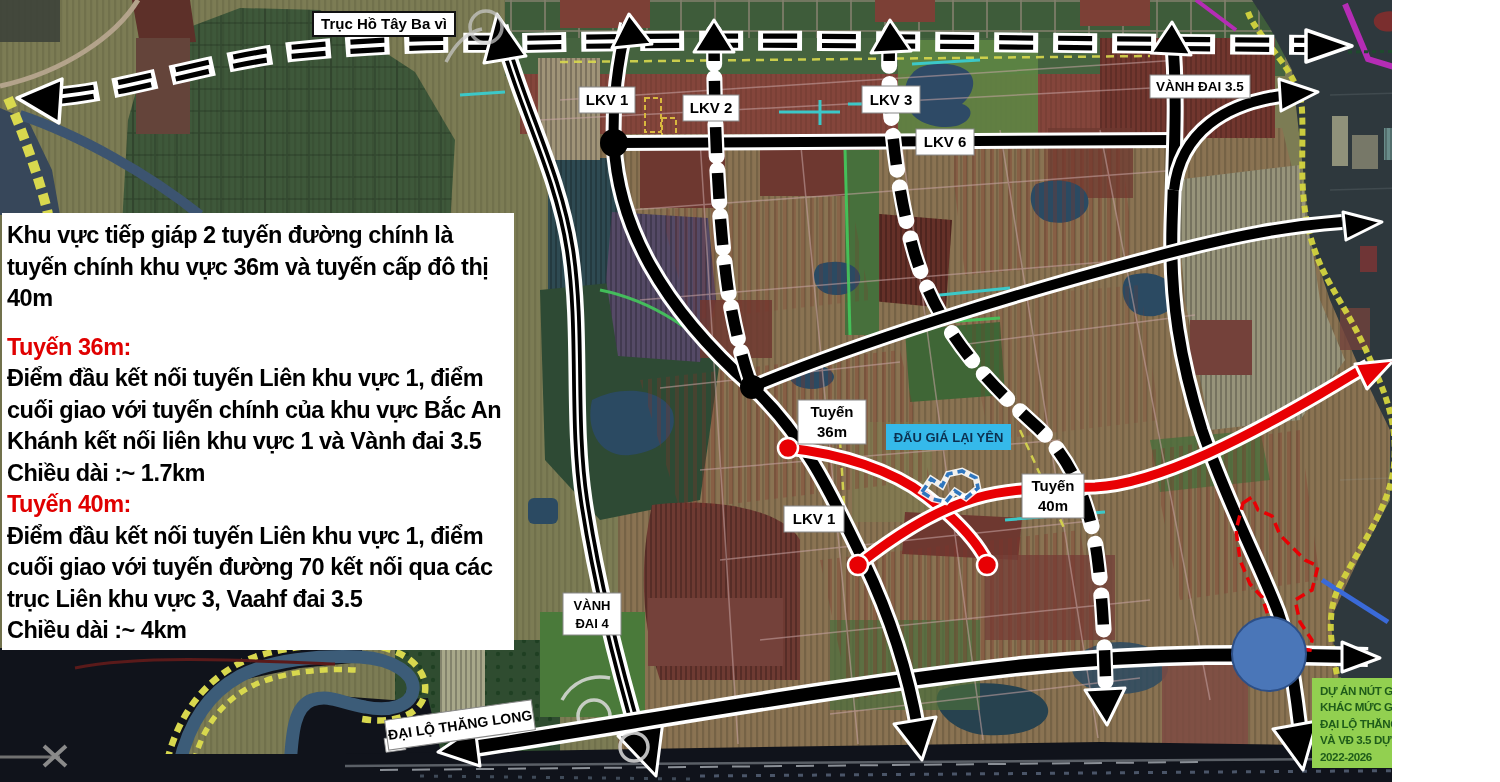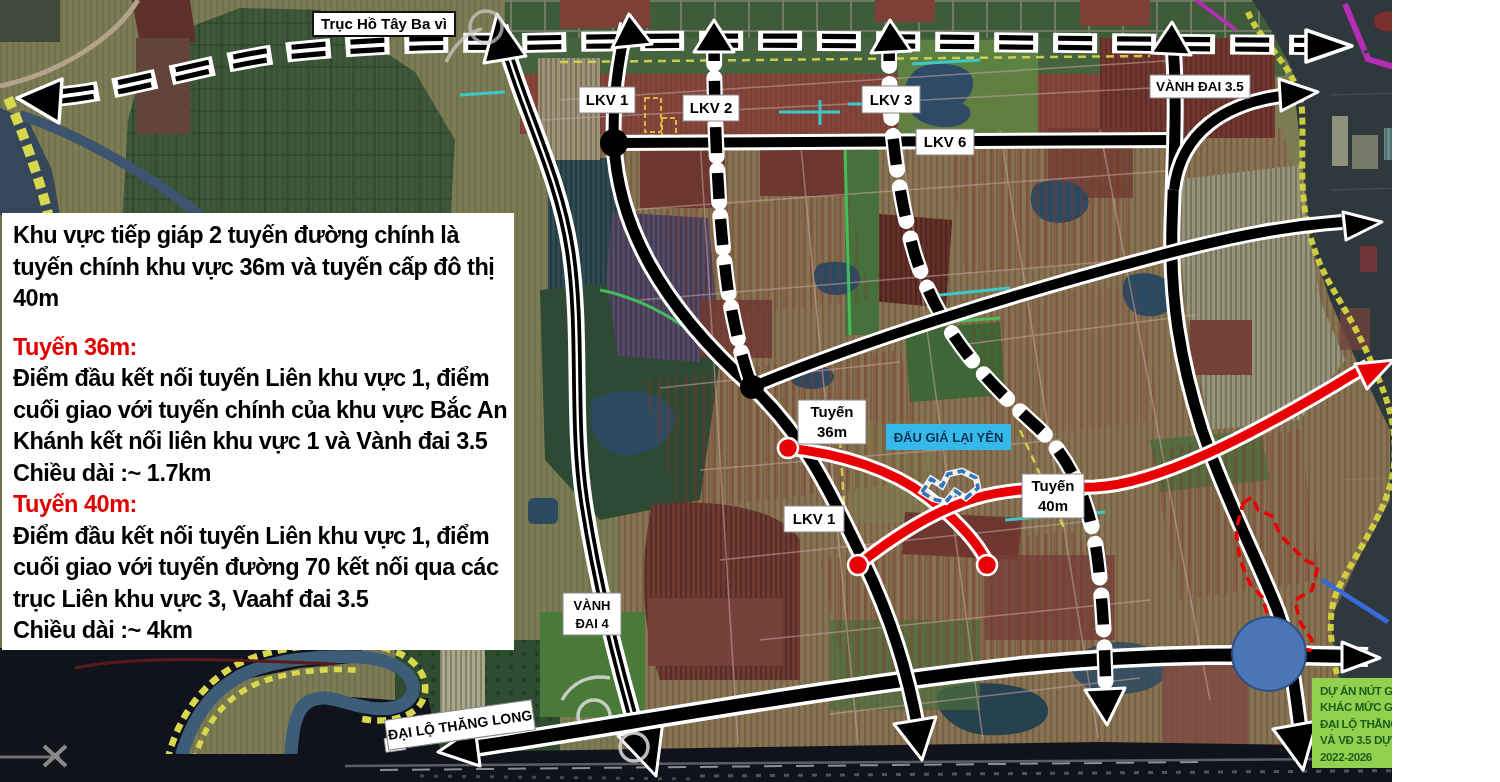--- a/index.html
+++ b/index.html
@@ -493,17 +493,17 @@
       </g>
 
 <g>
         <rect x="886" y="424" width="125" height="26" fill="#35b9ea"></rect>
         <text x="948.5" y="441.6" font-size="13" font-weight="bold" fill="#0c3050" text-anchor="middle">ĐẤU GIÁ  LẠI YÊN</text>
       </g>
 </svg>
 
 <div style="position:absolute;left:1312px;top:678px;width:127px;height:90px;background:#92d050;color:#1f5c1a;font-weight:bold;font-size:11.6px;line-height:16.4px;padding:5px 0 0 8px;letter-spacing:-0.4px;white-space:nowrap;">DỰ ÁN NÚT GIAO<br>KHÁC MỨC GIỮA<br>ĐẠI LỘ THĂNG LONG<br>VÀ VĐ 3.5 DỰ KIẾN<br>2022-2026</div>
 
-<div style="position:absolute;left:2px;top:213px;width:512px;height:437px;background:#fff;padding:7px 0 0 11px;font-weight:bold;color:#000;white-space:nowrap;">
+<div style="position:absolute;left:2px;top:213px;width:512px;height:437px;background:#fff;padding:7px 0 0 5px;font-weight:bold;color:#000;white-space:nowrap;">
 <div style="font-size:23.5px;line-height:31.5px;letter-spacing:-0.5px;">Khu vực tiếp giáp 2 tuyến đường chính là<br>tuyến chính khu vực 36m và tuyến cấp đô thị<br>40m</div>
 <div style="height:17px;"></div>
 <div style="font-size:23.5px;line-height:31.5px;letter-spacing:-0.5px;"><span style="color:#e00000;">Tuyến 36m:</span><br>Điểm đầu kết nối tuyến Liên khu vực 1, điểm<br>cuối giao với tuyến chính của khu vực Bắc An<br>Khánh kết nối liên khu vực 1 và Vành đai 3.5<br>Chiều dài :~ 1.7km<br><span style="color:#e00000;">Tuyến 40m:</span><br>Điểm đầu kết nối tuyến Liên khu vực 1, điểm<br>cuối giao với tuyến đường 70 kết nối qua các<br>trục Liên khu vực 3, Vaahf đai 3.5<br>Chiều dài :~ 4km</div>
 </div>
 </div>
 </body></html>

